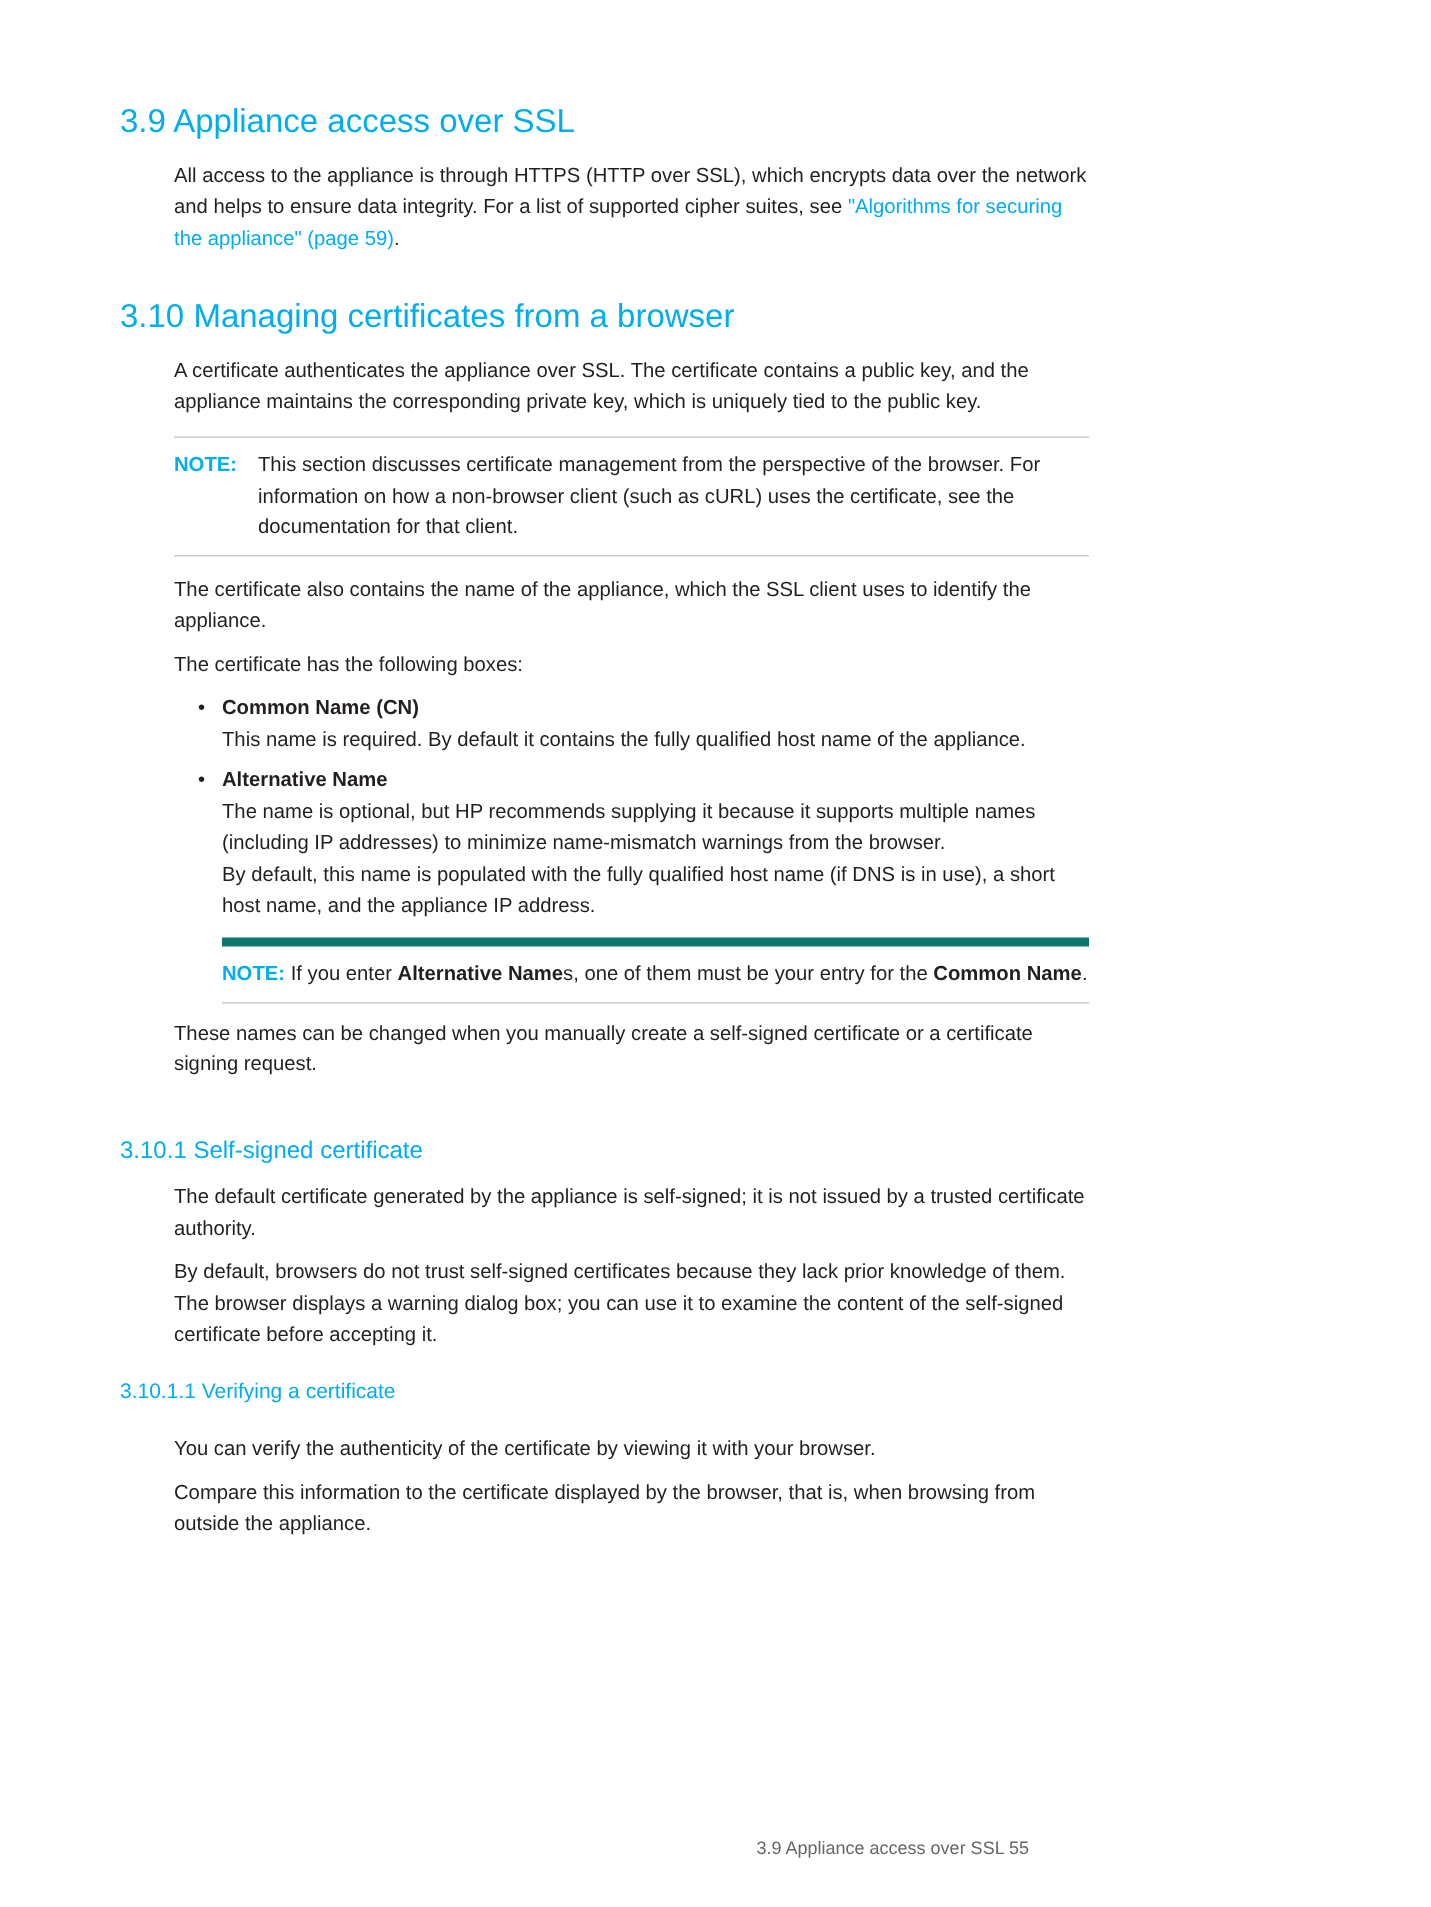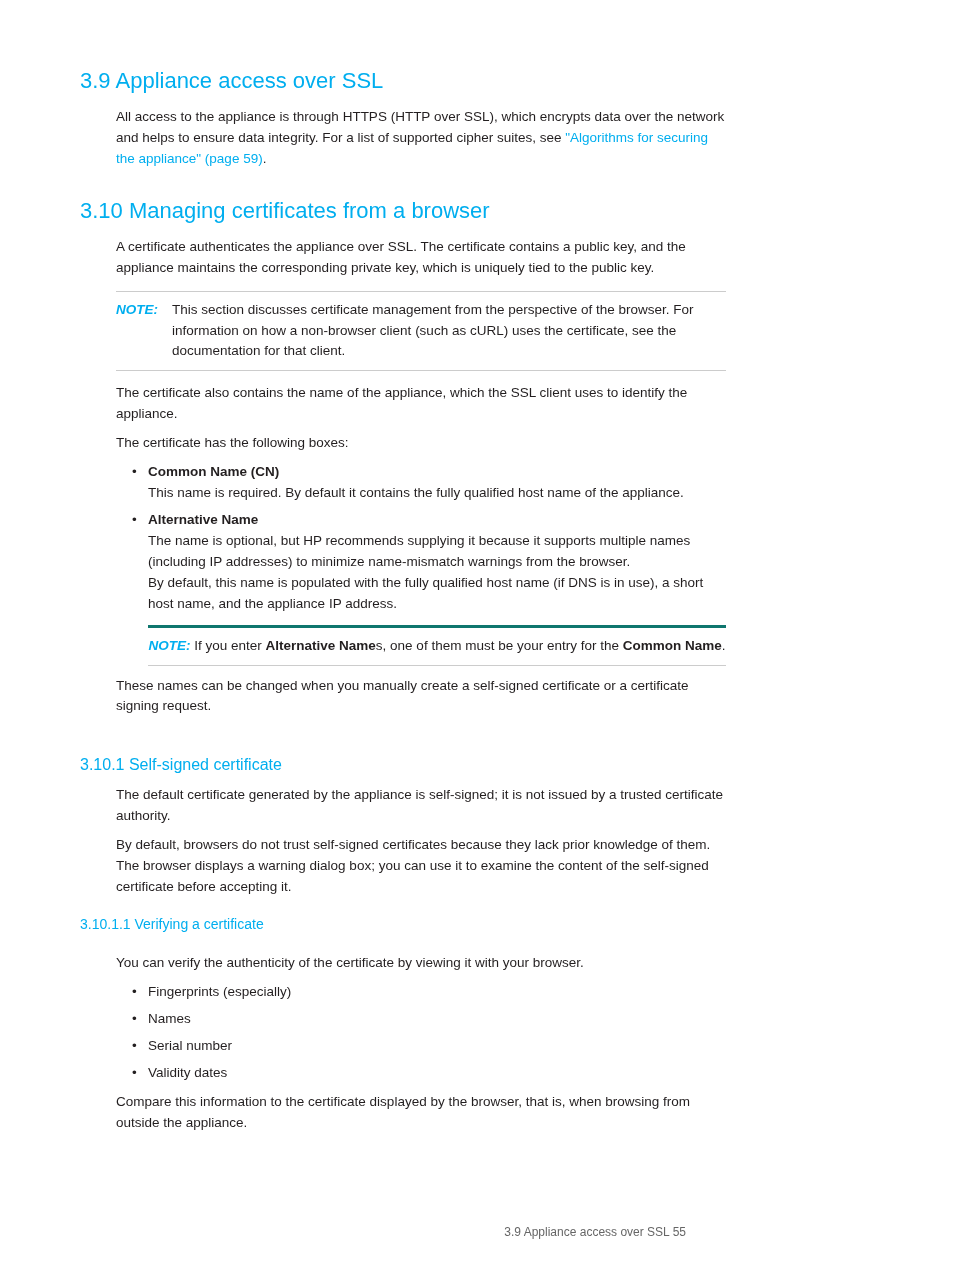--- a/index.html
+++ b/index.html
@@ -74,21 +74,20 @@
       align-items: flex-start;
       gap: 8px;
     }
 
     .note-label {
       font-weight: bold;
       color: #00aeef;
       font-size: 13.5px;
       white-space: nowrap;
       min-width: 48px;
-      font-style: italic;
     }
 
     .note-text {
       font-size: 13.5px;
       color: #231f20;
       line-height: 1.55;
     }
 
     .bullet-list {
       margin: 4px 0 8px 20px;
@@ -121,25 +120,24 @@
 
     .page-footer {
       position: absolute;
       bottom: 30px;
       right: 80px;
       font-size: 12px;
       color: #666666;
     }
 
     .nested-note-block {
-      border-top: 3px solid #0f766e;
+      border-top: 6px solid #0f766e;
       border-bottom: 1px solid #cccccc;
       padding: 8px 0 8px 0;
       margin: 10px 0;
-      text-align: center;
     }
   </style>
 </head>
 <body>
 
 <div class="page">
 
   <h2 class="section-title">3.9 Appliance access over SSL</h2>
   <div class="indent">
     <p class="body-text">
@@ -191,26 +189,20 @@
   <h3 class="subsection-title">3.10.1 Self-signed certificate</h3>
   <div class="indent">
     <p class="body-text">The default certificate generated by the appliance is self-signed; it is not issued by a trusted certificate authority.</p>
     <p class="body-text">By default, browsers do not trust self-signed certificates because they lack prior knowledge of them. The browser displays a warning dialog box; you can use it to examine the content of the self-signed certificate before accepting it.</p>
   </div>
 
   <h4 class="sub-subsection-title">3.10.1.1 Verifying a certificate</h4>
   <div class="indent">
     <p class="body-text">You can verify the authenticity of the certificate by viewing it with your browser.</p>
 
-    <ul class="bullet-list">
-      <li>Fingerprints (especially)</li>
-      <li>Names</li>
-      <li>Serial number</li>
-      <li>Validity dates</li>
-    </ul>
 
     <p class="body-text">Compare this information to the certificate displayed by the browser, that is, when browsing from outside the appliance.</p>
   </div>
 
   <div class="page-footer">
     <span>3.9 Appliance access over SSL    55</span>
   </div>
 </div>
 
 </body></html>

